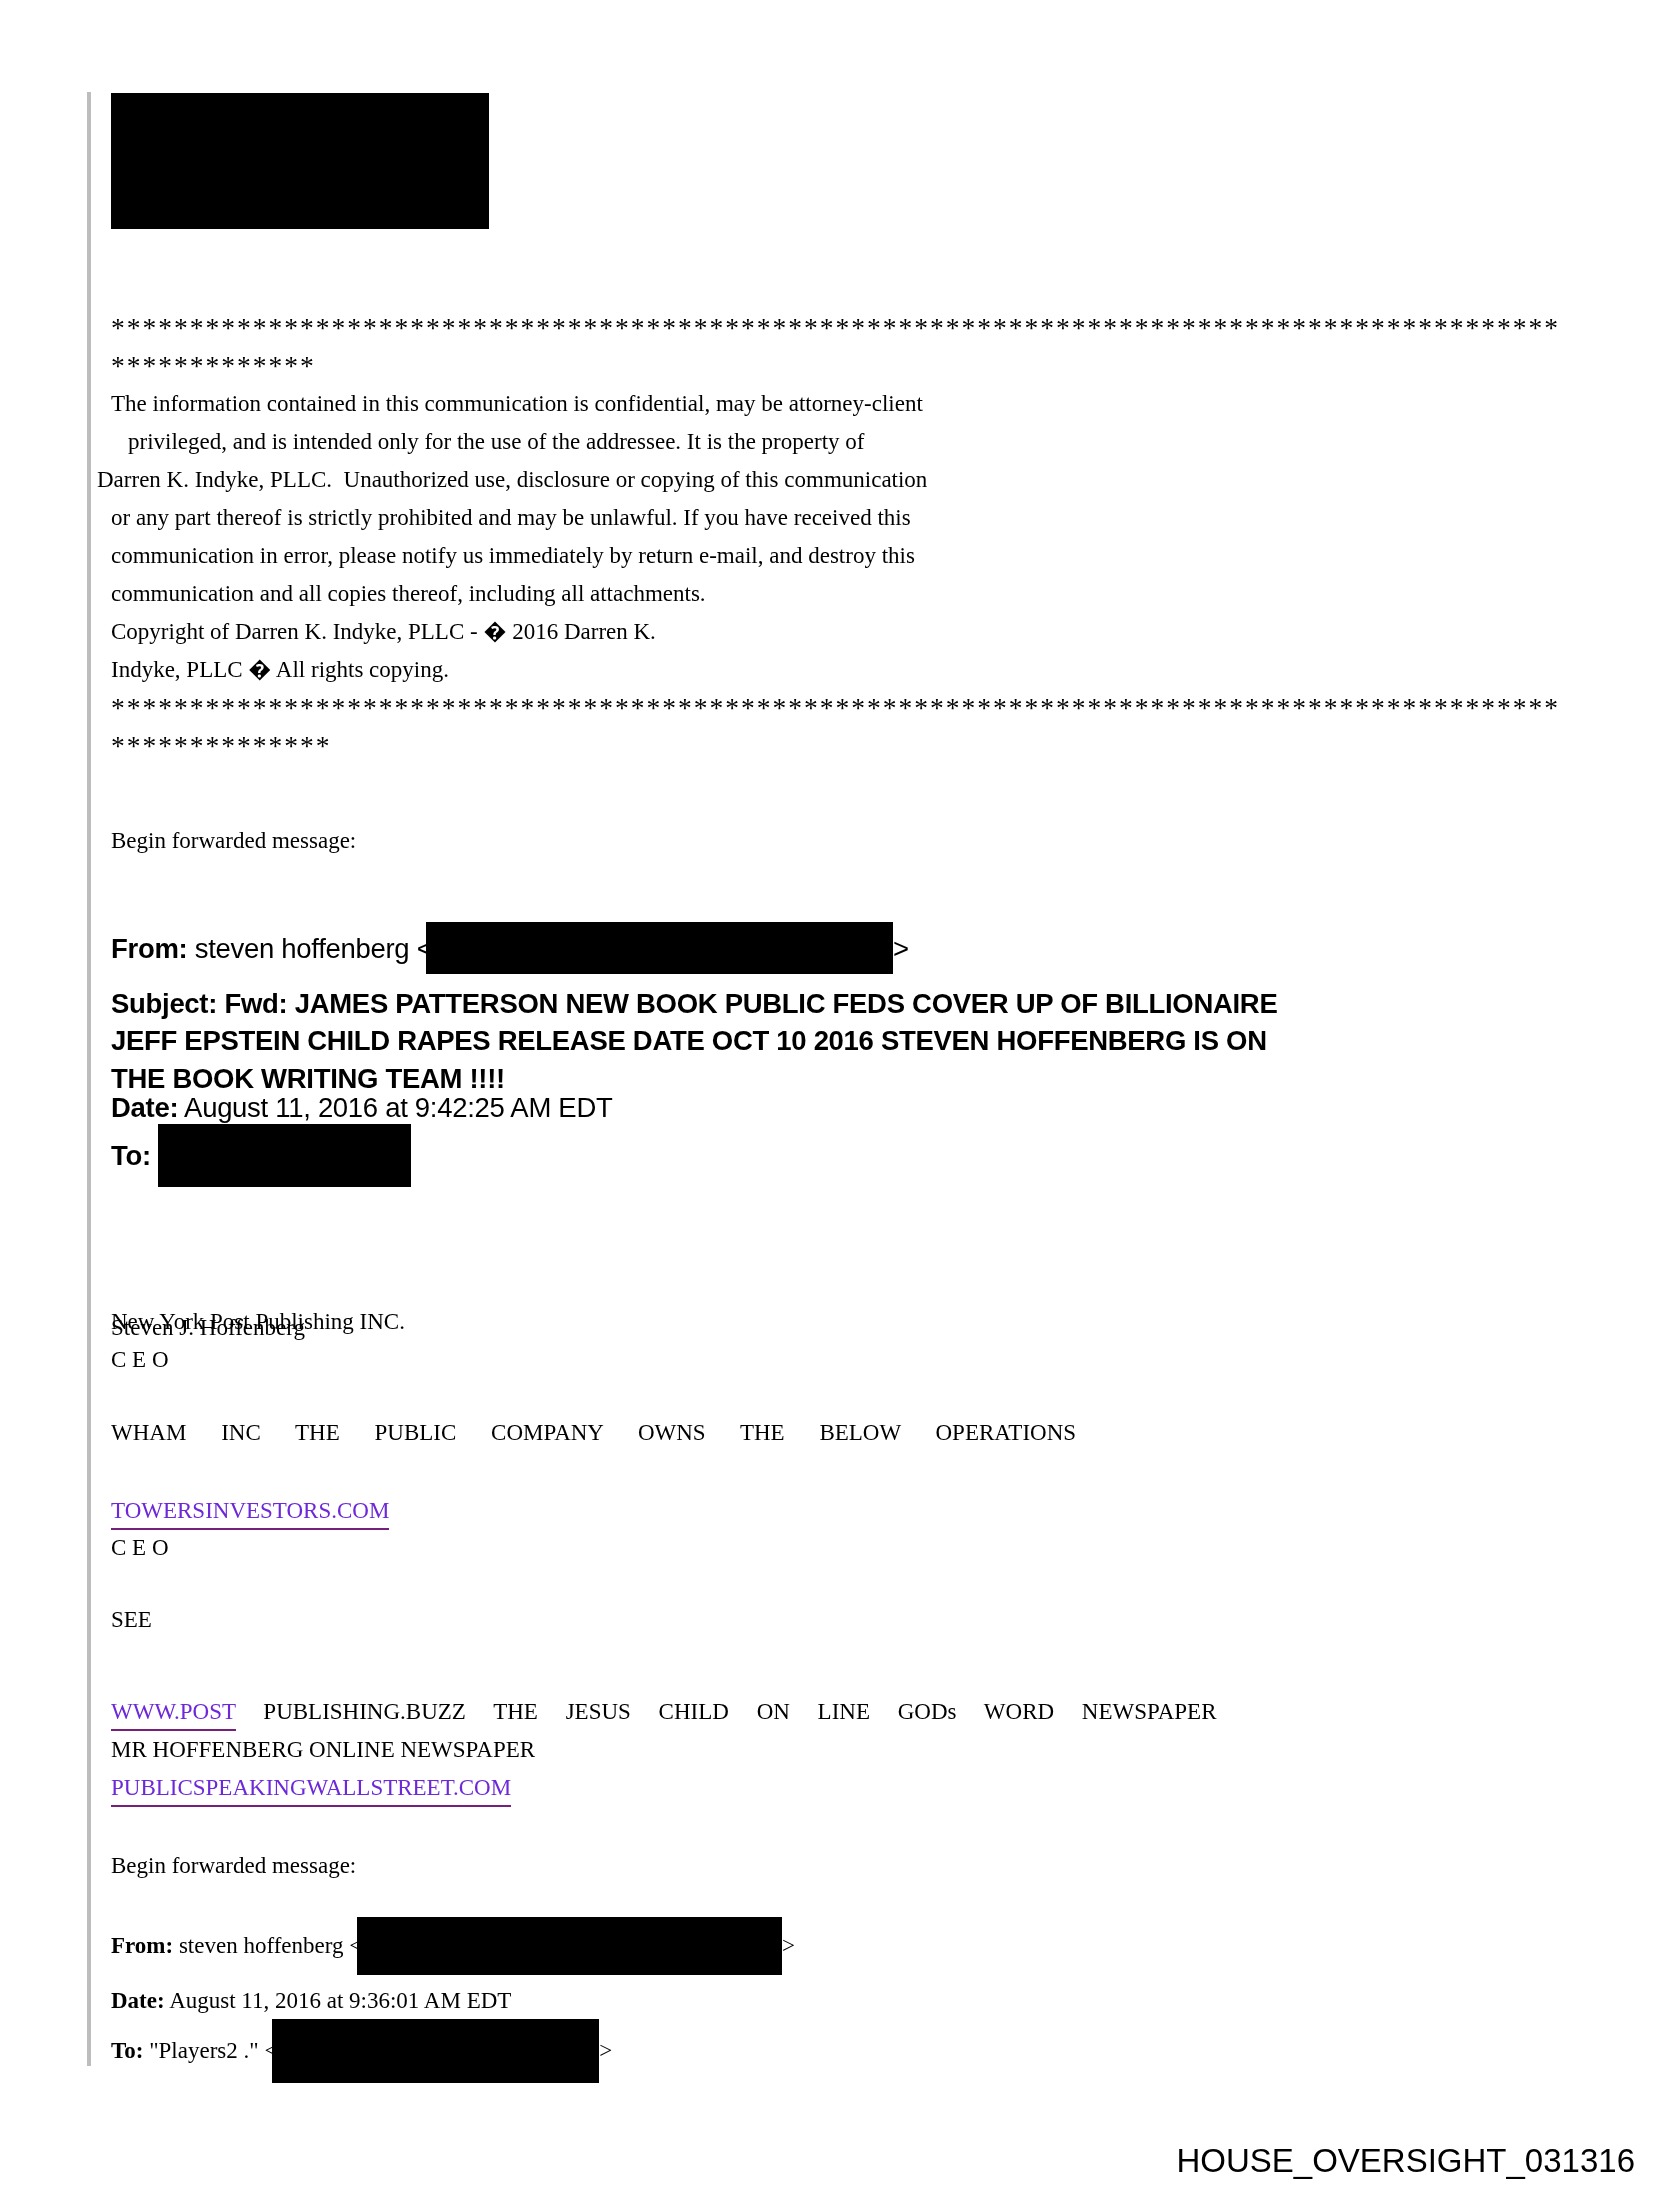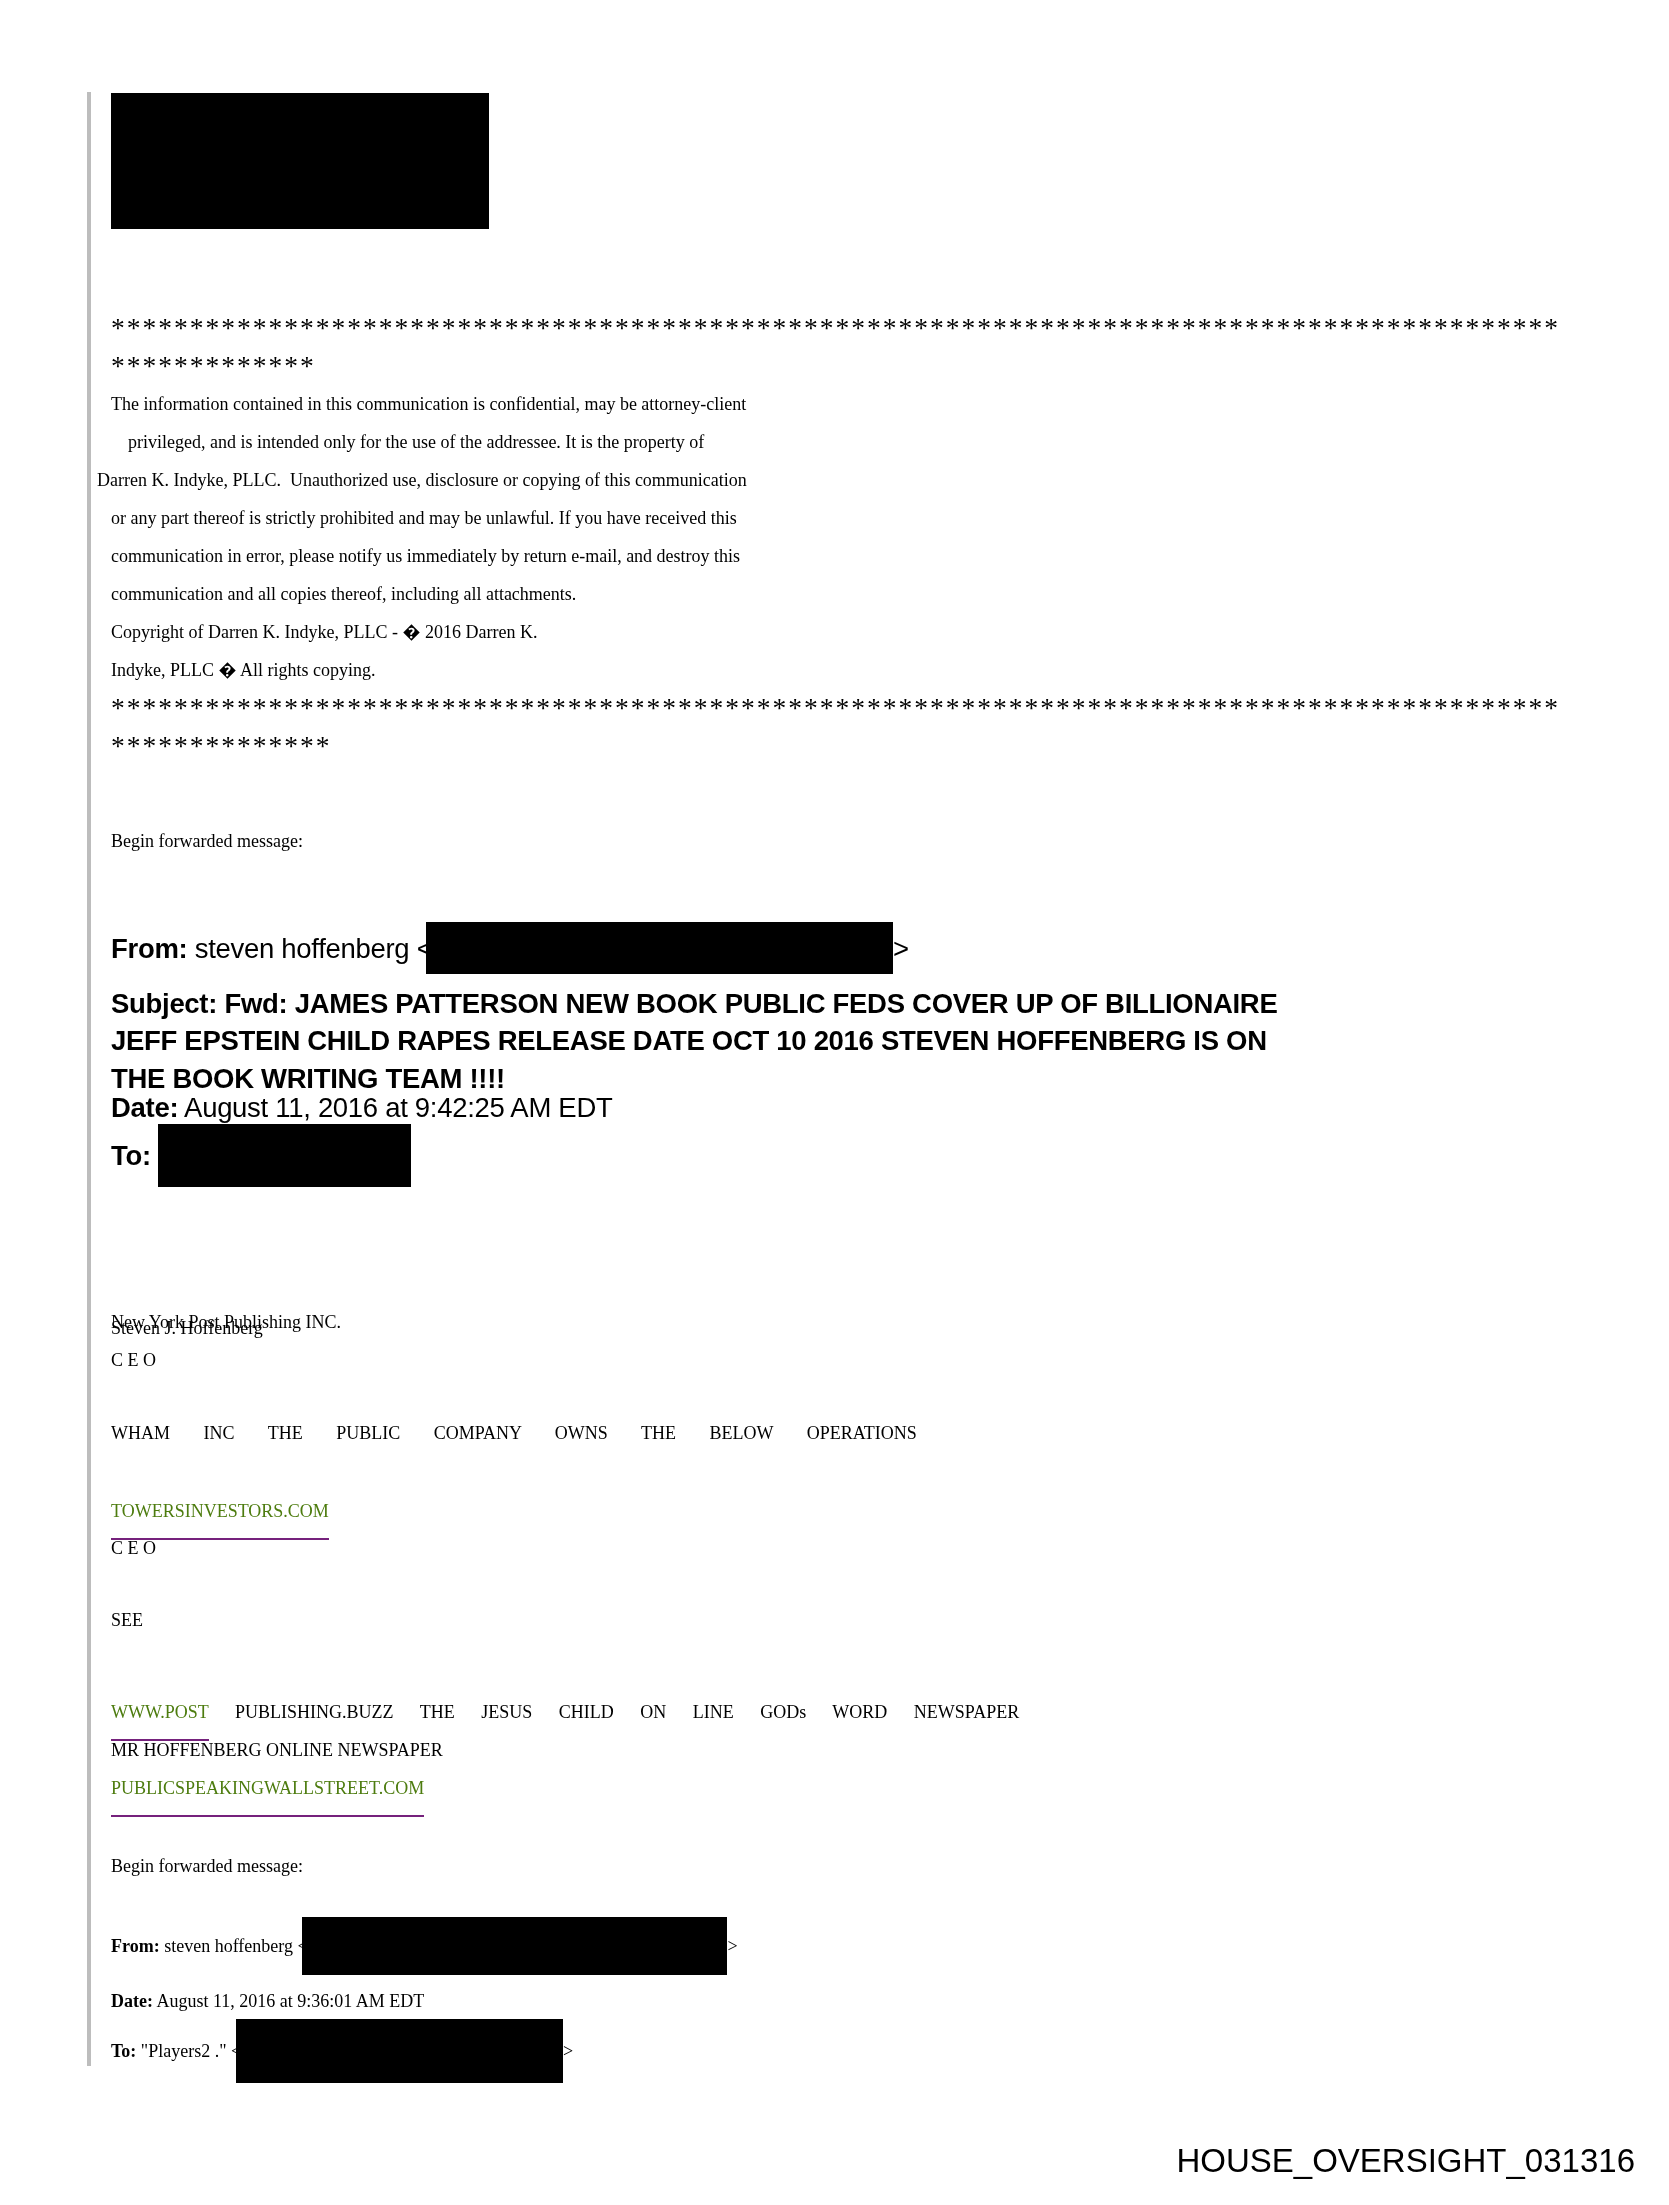--- a/index.html
+++ b/index.html
@@ -1,30 +1,30 @@
 <!DOCTYPE html>
 <html style="font-size:10.5px"><head>
 <meta charset="utf-8">
 <style>
   html,body{margin:0;padding:0;}
   body{
     width:1669px;height:2205px;position:relative;background:#ffffff;
     font-family:"Liberation Serif", serif;color:#000;overflow:hidden;
   }
   .abs{position:absolute;}
-  .serif-line{font-size:18px;line-height:38px;white-space:pre;}
+  .serif-line{font-size:23px;line-height:38px;white-space:pre;}
   .ast{letter-spacing:2px;font-size:27.5px;}
   .sans{font-family:"Liberation Sans", sans-serif;}
   .sans-line{font-size:27.5px;line-height:37px;letter-spacing:-0.3px;white-space:pre;}
   .bold{font-weight:bold;}
   .hdr-row{display:flex;align-items:center;white-space:pre;}
   .redact{background:#000;display:inline-block;flex:0 0 auto;}
   .redact-block{background:#000;}
   .quote-bar{background:#bdbdbd;}
-  .link{color:#4d7c0f;border-bottom:2.6px solid #75217c;padding-bottom:17px;}
+  .link{color:#6d28d9;border-bottom:2.6px solid #75217c;padding-bottom:5px;}
   .wham{word-spacing:29px;}
   .gods{word-spacing:22px;}
   .footer{font-family:"Liberation Sans", sans-serif;font-size:33px;color:#000;}
 </style>
 </head>
 <body>
 
 <div class="abs quote-bar" style="left:87px;top:92px;width:3.9px;height:1974px;"></div>
 
 <div class="abs redact-block" style="left:111px;top:93px;width:378px;height:136px;"></div>

